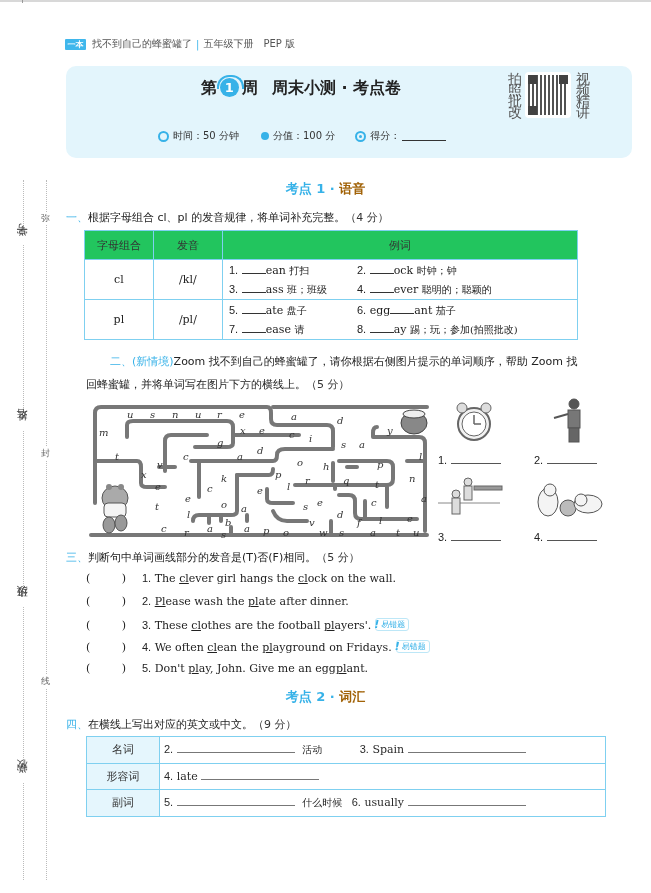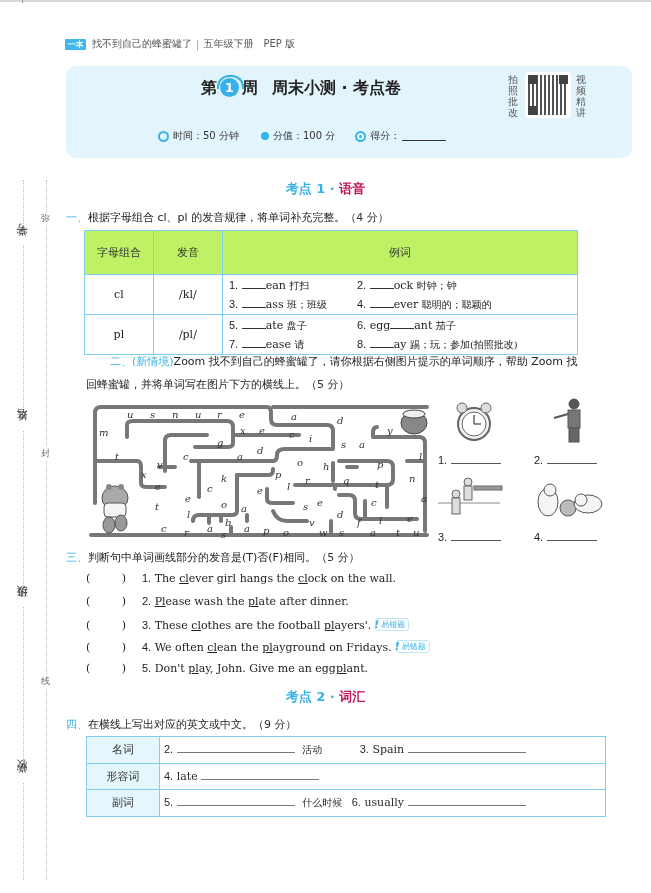--- a/index.html
+++ b/index.html
@@ -22,53 +22,53 @@
   .title .gap { display: inline-block; width: 14px; }
   .subtitle { position: absolute; left: 0; width: 470px; top: 41px; text-align: center; font-size: 10.5px; color: #333; }
   .meta { position: absolute; left: 92px; top: 63px; display: flex; align-items: center; font-size: 10px; color: #333; white-space: nowrap; }
   .meta-item { display: flex; align-items: center; margin-right: 20px; }
   .meta-icon { width: 11px; height: 11px; border-radius: 50%; margin-right: 4px; position: relative; }
   .ic-clock { border: 2px solid #37b2e8; }
   .ic-user { background: #37b2e8; width: 8px; height: 8px; margin-left: 2px; }
   .ic-target { border: 2px solid #37b2e8; }
   .ic-target::after { content: ""; position: absolute; left: 2px; top: 2px; width: 3px; height: 3px; background: #37b2e8; border-radius: 50%; }
   .score-line { display: inline-block; width: 44px; border-bottom: 1px solid #333; height: 10px; margin-left: 2px; }
-  .qr-label { position: absolute; top: 8px; width: 12px; font-size: 10px; line-height: 11px; color: #555; }
+  .qr-label { position: absolute; top: 8px; width: 12px; font-size: 14px; line-height: 11px; color: #555; }
   .qr-left { left: 442px; }
   .qr-right { left: 510px; }
   .qr { position: absolute; left: 459px; top: 6px; width: 46px; height: 46px; background: #fff; border-radius: 4px; padding: 3px; }
   .qr-inner { width: 100%; height: 100%;
     background:
       linear-gradient(#222,#222) 0 0/9px 9px no-repeat,
       linear-gradient(#222,#222) 100% 0/9px 9px no-repeat,
       linear-gradient(#222,#222) 0 100%/9px 9px no-repeat,
       repeating-linear-gradient(90deg, #333 0 2px, transparent 2px 4px),
       repeating-linear-gradient(0deg, #fff 0 2px, transparent 2px 5px);
     opacity: 0.85; }
 
   
   .margin-line { position: absolute; border-left: 1px dotted #bbb; }
   .margin-label { position: absolute; writing-mode: vertical-rl; transform: rotate(180deg); font-size: 11px; color: #444; letter-spacing: 2px; }
   .seal-char { position: absolute; font-size: 9px; color: #666; }
 
   
   .section-head { position: absolute; left: 0; width: 651px; text-align: center; font-size: 13px; font-weight: bold; }
   .section-head .sh-blue { color: #37b2e8; }
-  .section-head .sh-dark { color: #be185d; }
+  .section-head .sh-dark { color: #a16207; }
 
   .q-title { position: absolute; left: 66px; font-size: 11px; color: #222; white-space: nowrap; }
   .q-num { color: #37b2e8; }
   .q-tag { color: #37b2e8; }
   .q-score { color: #333; }
 
   
   table { border-collapse: collapse; }
   .t1 { position: absolute; left: 84px; top: 230px; width: 494px; font-size: 11px; }
   .t1 td, .t1 th { border: 1px solid #7fd0f0; }
-  .t1 th { height: 44px; font-weight: normal; background: #bef264; color: #333; }
+  .t1 th { height: 29px; font-weight: normal; background: #22c55e; color: #333; }
   .t1 td { height: 40px; text-align: center; font-family: "DejaVu Serif", "Liberation Serif", serif; color: #222; }
   .t1 td.ex { text-align: left; padding-left: 6px; line-height: 19px; font-size: 11px; }
   .ex-row { display: flex; }
   .ex-cell { width: 128px; white-space: nowrap; }
   .ex-cell .n { font-family: "Liberation Sans", sans-serif; }
   .blank { display: inline-block; border-bottom: 1px solid #333; width: 24px; height: 10px; }
   .zh { font-family: "DejaVu Serif", serif; font-size: 10px; }
 
   
   .maze { position: absolute; left: 87px; top: 403px; width: 345px; height: 134px; }

